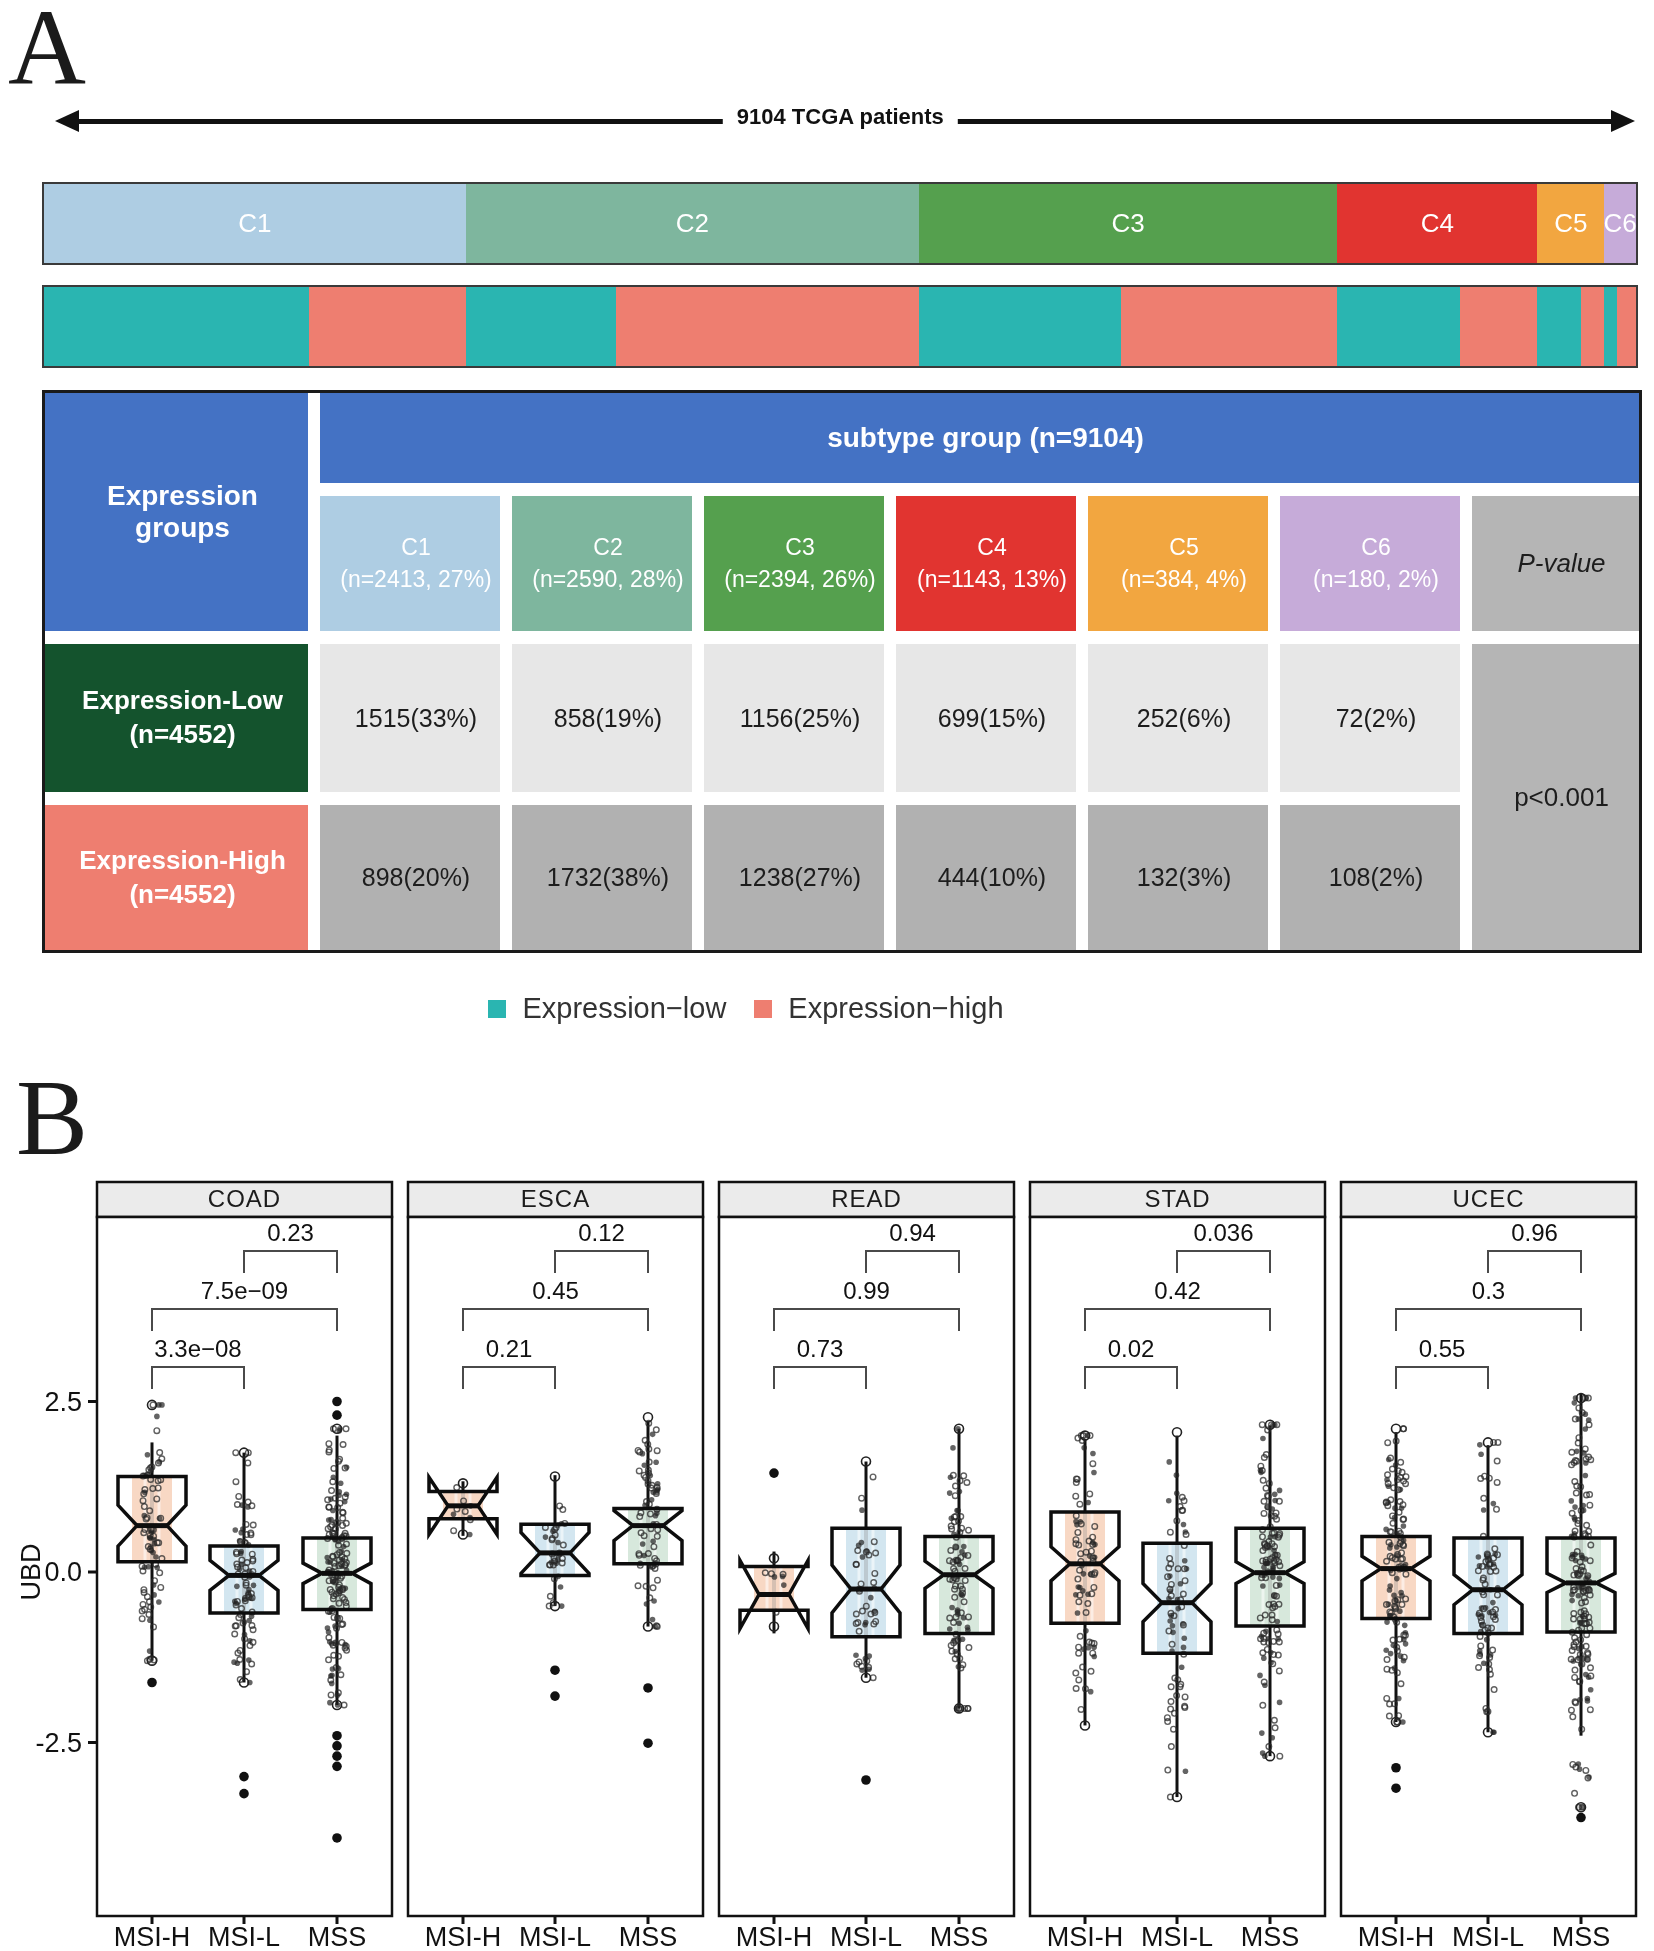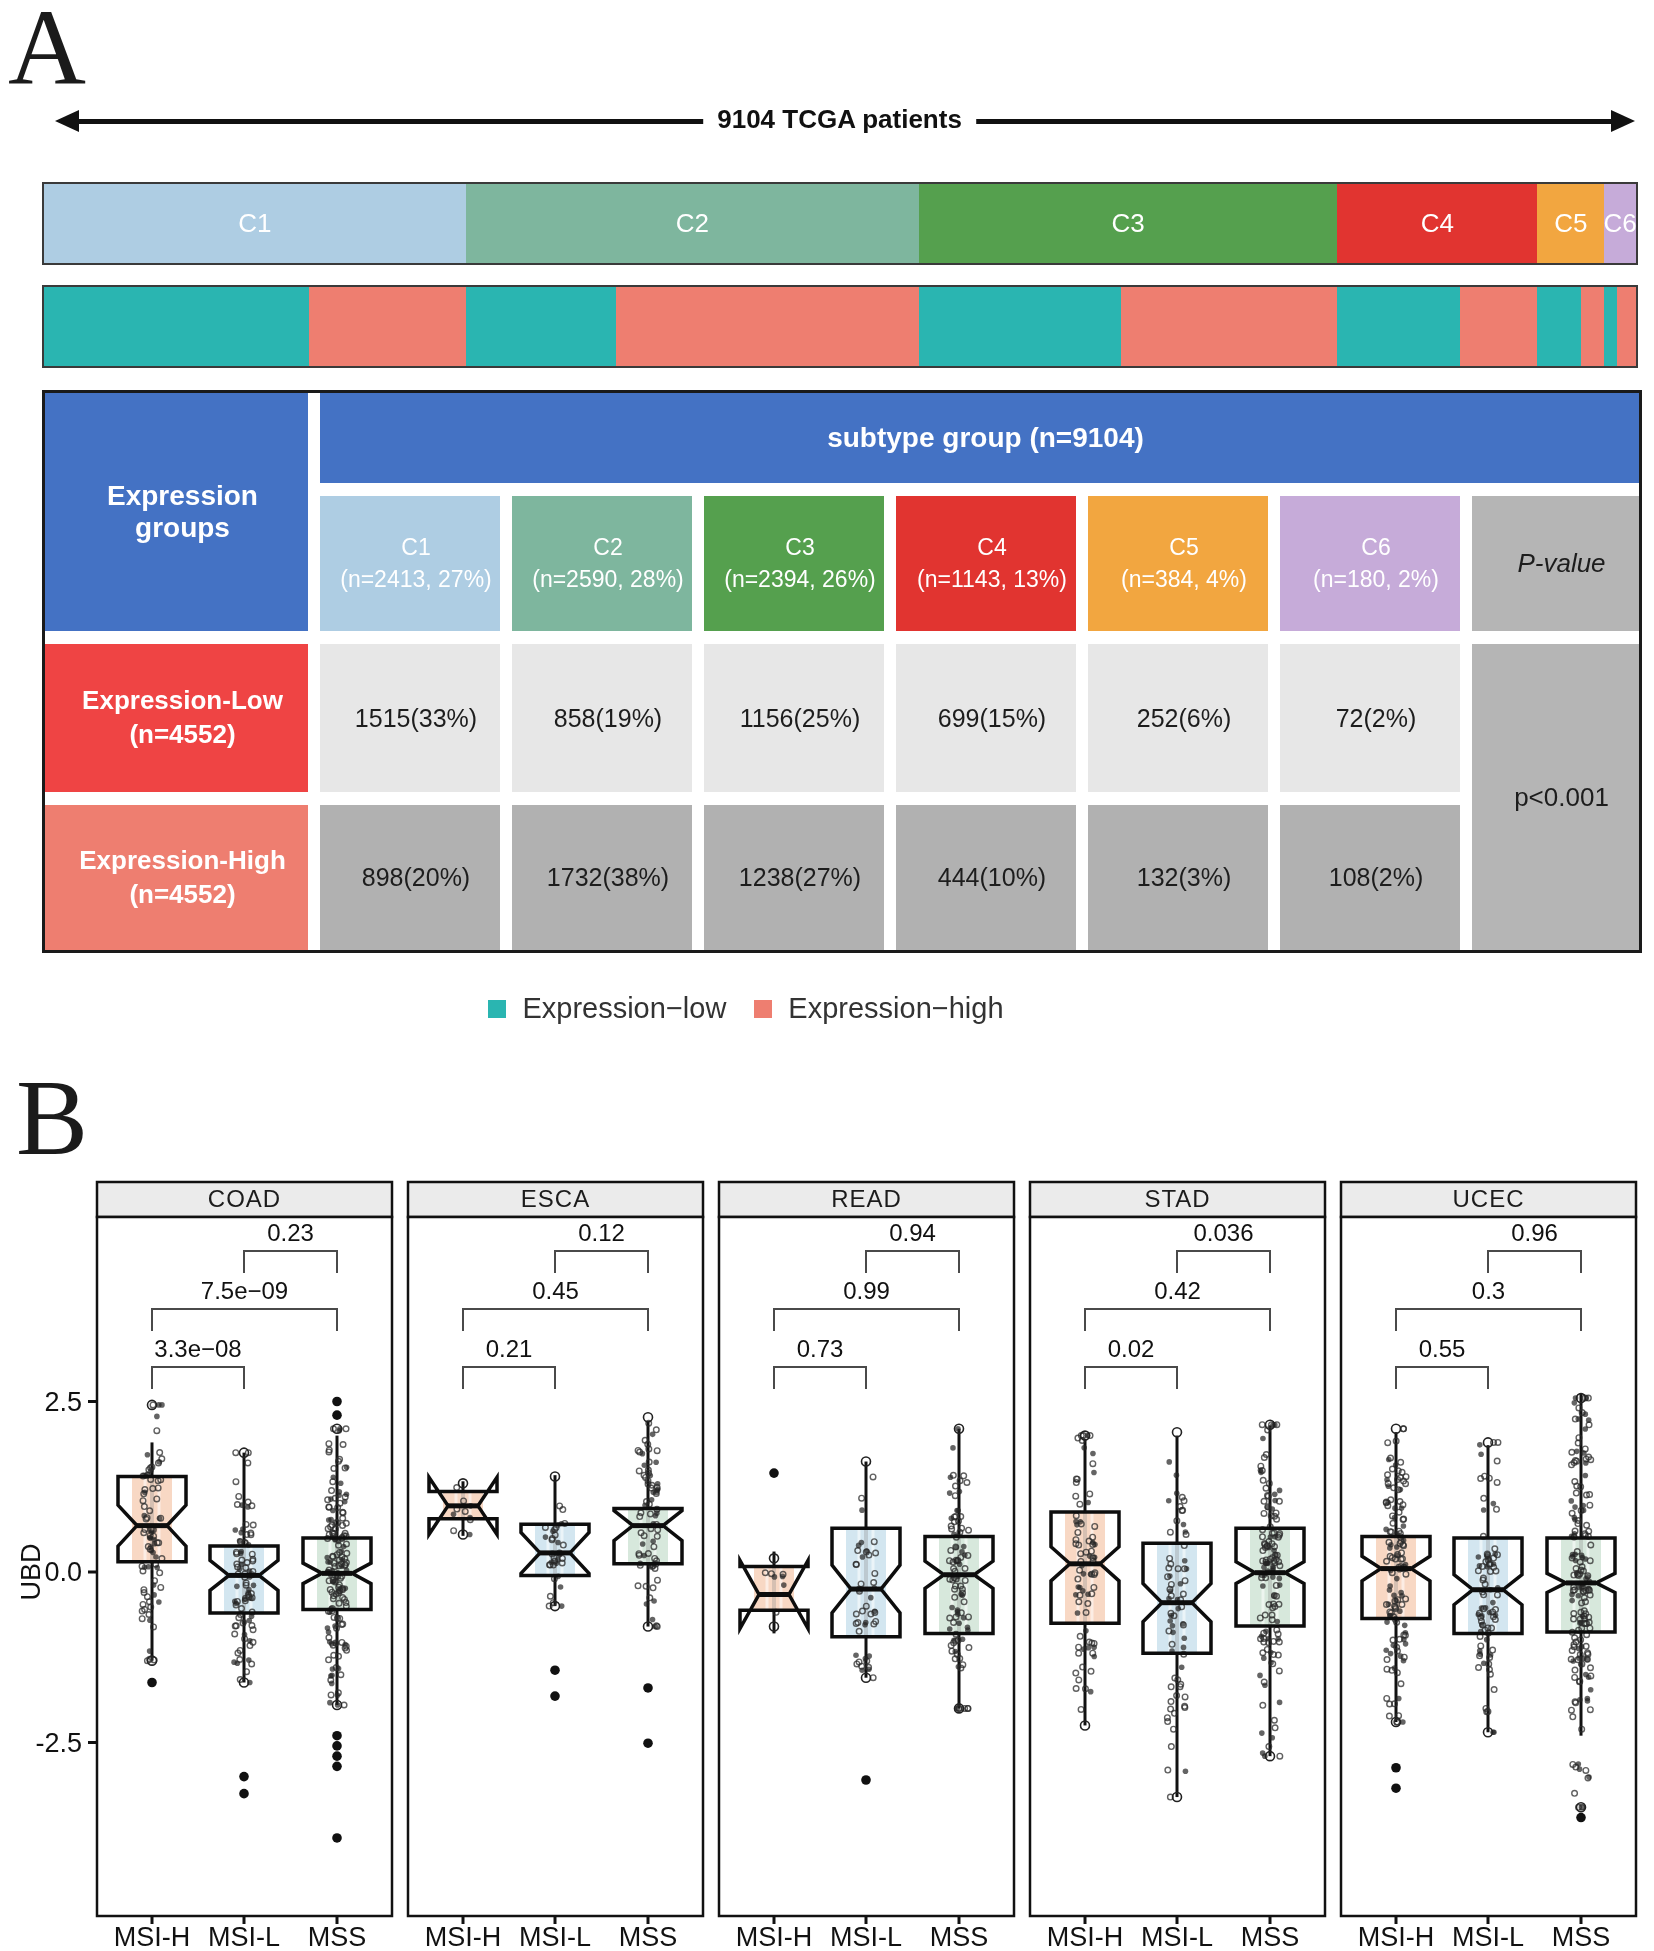--- a/index.html
+++ b/index.html
@@ -4,21 +4,21 @@
 <style>
   html,body{margin:0;padding:0;background:#fff;}
   #fig{position:relative;width:1654px;height:1951px;background:#fff;font-family:"Liberation Sans",sans-serif;overflow:hidden;}
   .big-letter{position:absolute;font-family:"Liberation Serif",serif;font-size:108px;color:#1b1b1b;line-height:1;}
   
   #arrow-row{position:absolute;left:55px;top:100px;width:1580px;height:42px;}
   #arrow-line{position:absolute;left:14px;right:14px;top:19px;height:5px;background:#111;}
   .arrow-head{position:absolute;top:10px;width:0;height:0;border-top:11px solid transparent;border-bottom:11px solid transparent;}
   .arrow-head.left{left:0;border-right:24px solid #111;}
   .arrow-head.right{right:0;border-left:24px solid #111;}
-  #arrow-title{position:absolute;left:50%;top:4px;transform:translateX(-52%);background:#fff;padding:0 14px;font-size:26px;font-weight:bold;color:#111;white-space:nowrap;}
+  #arrow-title{position:absolute;left:50%;top:4px;transform:translateX(-52%);background:#fff;padding:0 14px;font-size:22px;font-weight:bold;color:#111;white-space:nowrap;}
   
   .bar{position:absolute;left:42px;width:1596px;height:83px;display:flex;border:2px solid #3a3a3a;box-sizing:border-box;}
   #subtype-bar{top:182px;}
   #expr-bar{top:285px;}
   .seg{height:100%;display:flex;align-items:center;justify-content:center;color:#fff;font-size:26px;overflow:visible;white-space:nowrap;}
   
   #table-a{position:absolute;left:42px;top:390px;width:1594px;border:3px solid #1a1a1a;background:#fff;box-sizing:content-box;}
   #table-grid{display:grid;grid-template-columns:263px 180px 180px 180px 180px 180px 180px 167px;grid-template-rows:90px 135px 148px 145px;gap:13px 12px;}
   .tcell{display:flex;flex-direction:column;align-items:center;justify-content:center;text-align:center;padding-left:12px;}
   .tcell.blue{background:#4472c4;color:#fff;font-weight:bold;font-size:28px;}
@@ -74,21 +74,21 @@
     <div id="table-grid">
         <div class="tcell blue" style="grid-area: 1 / 1 / span 2;">Expression<br>groups</div>
         <div class="tcell blue" style="grid-area: 1 / 2 / auto / span 7;">subtype group (n=9104)</div>
         <div class="tcell colhead" style="grid-area: 2 / 2; background: rgb(174, 205, 227);">C1<br>(n=2413, 27%)</div>
         <div class="tcell colhead" style="grid-area: 2 / 3; background: rgb(126, 182, 158);">C2<br>(n=2590, 28%)</div>
         <div class="tcell colhead" style="grid-area: 2 / 4; background: rgb(85, 160, 78);">C3<br>(n=2394, 26%)</div>
         <div class="tcell colhead" style="grid-area: 2 / 5; background: rgb(225, 52, 48);">C4<br>(n=1143, 13%)</div>
         <div class="tcell colhead" style="grid-area: 2 / 6; background: rgb(242, 166, 64);">C5<br>(n=384, 4%)</div>
         <div class="tcell colhead" style="grid-area: 2 / 7; background: rgb(198, 171, 217);">C6<br>(n=180, 2%)</div>
         <div class="tcell pheader" style="grid-area: 2 / 8;">P-value</div>
-        <div class="tcell rowlab" style="grid-area: 3 / 1; background: #ef4444;">Expression-Low<br>(n=4552)</div>
+        <div class="tcell rowlab" style="grid-area: 3 / 1; background: #14532d;">Expression-Low<br>(n=4552)</div>
         <div class="tcell val" style="grid-area: 3 / 2; background: rgb(231, 231, 231);">1515(33%)</div>
         <div class="tcell val" style="grid-area: 3 / 3; background: rgb(231, 231, 231);">858(19%)</div>
         <div class="tcell val" style="grid-area: 3 / 4; background: rgb(231, 231, 231); text-align: right;">1156(25%)</div>
         <div class="tcell val" style="grid-area: 3 / 5; background: rgb(231, 231, 231);">699(15%)</div>
         <div class="tcell val" style="grid-area: 3 / 6; background: rgb(231, 231, 231);">252(6%)</div>
         <div class="tcell val" style="grid-area: 3 / 7; background: rgb(231, 231, 231);">72(2%)</div>
         <div class="tcell rowlab" style="grid-area: 4 / 1; background: rgb(238, 126, 112);">Expression-High<br>(n=4552)</div>
         <div class="tcell val" style="grid-area: 4 / 2; background: rgb(177, 177, 177);">898(20%)</div>
         <div class="tcell val" style="grid-area: 4 / 3; background: rgb(177, 177, 177);">1732(38%)</div>
         <div class="tcell val" style="grid-area: 4 / 4; background: rgb(177, 177, 177);">1238(27%)</div>

